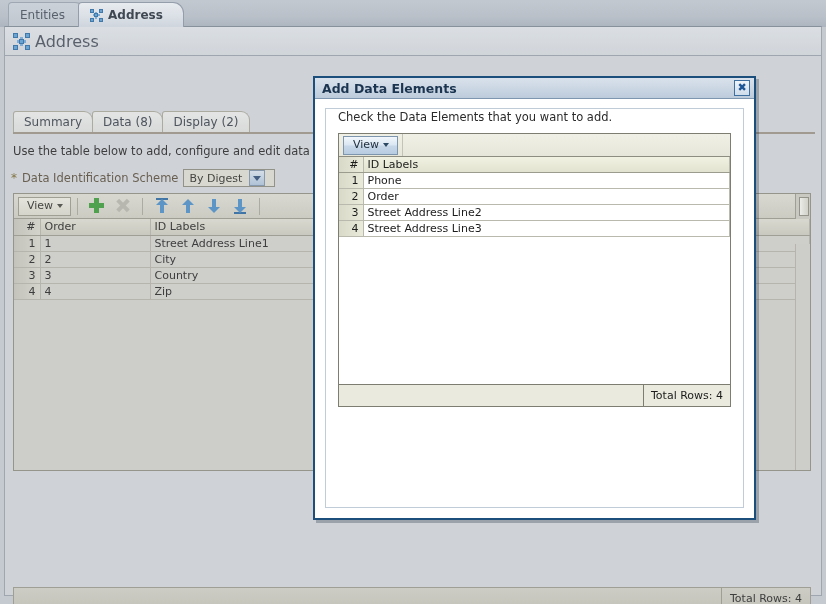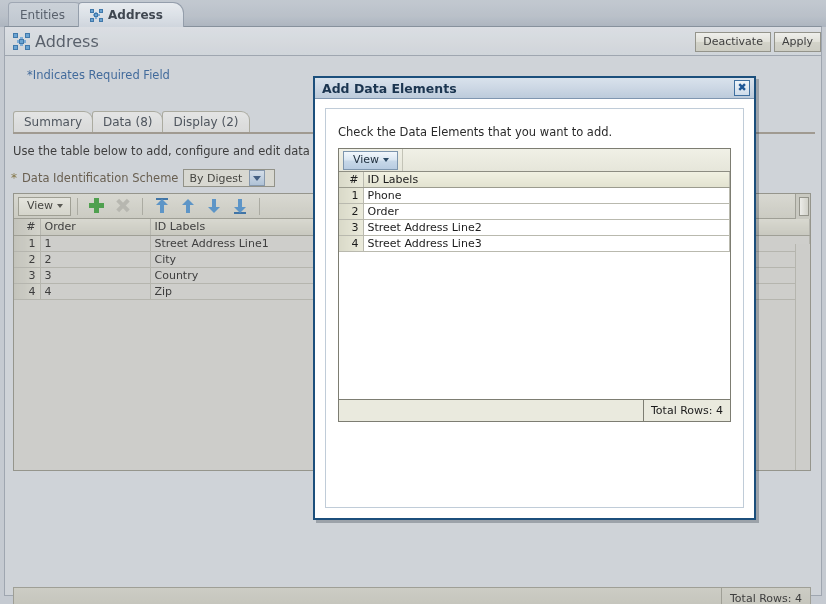--- a/index.html
+++ b/index.html
@@ -247,21 +247,21 @@
     border: 1px solid #3f6f9f;
     display: flex; align-items: center; justify-content: center;
   }
   .closebtn .xg { color: #1f5796; font-size: 11px; font-weight: bold; line-height: 10px; }
 
   .dlgbody { position: absolute; left: 0; top: 22px; right: 0; bottom: 0; background: #ffffff; padding: 8px 10px 10px; }
   .dlginner {
     position: relative; height: 100%;
     border: 1px solid #c0ccd8;
     background: #ffffff;
-    padding: 16px 12px;
+    padding: 1px 12px;
   }
   .dlgprompt { font-size: 11.5px; color: #2b2b2b; margin-bottom: 9px; }
 
   .dgridwrap { border: 1px solid #7d7d72; background: #fff; }
   .dgridtool {
     height: 23px; display: flex; align-items: center;
     background: linear-gradient(to bottom, #f0f0e6 0%, #e6e6da 100%);
     border-bottom: 1px solid #8d8d82; padding-left: 4px;
   }
   .viewbtn.blue {
@@ -339,27 +339,22 @@
       <span class="nodeicon big">
         <i class="n1"></i>
           <i class="n2"></i>
           <i class="n3"></i>
           <i class="n4"></i>
         <b class="h"></b>
           <b class="v"></b>
           <i class="nc"></i>
       </span>
       <span class="ttl">Address</span>
-      <span class="hdrbtns">
-        <button class="btn">Deactivate</button>
-        <button class="btn">Apply</button>
-      </span>
-    </div>
-
-    <div class="reqfield">*Indicates Required Field</div>
+    </div>
+
 
     <div class="tabs">
       <div class="tab">
         <span>Summary</span>
       </div>
       <div class="tab">
         <span>Data (8)</span>
       </div>
       <div class="tab">
         <span>Display (2)</span>

